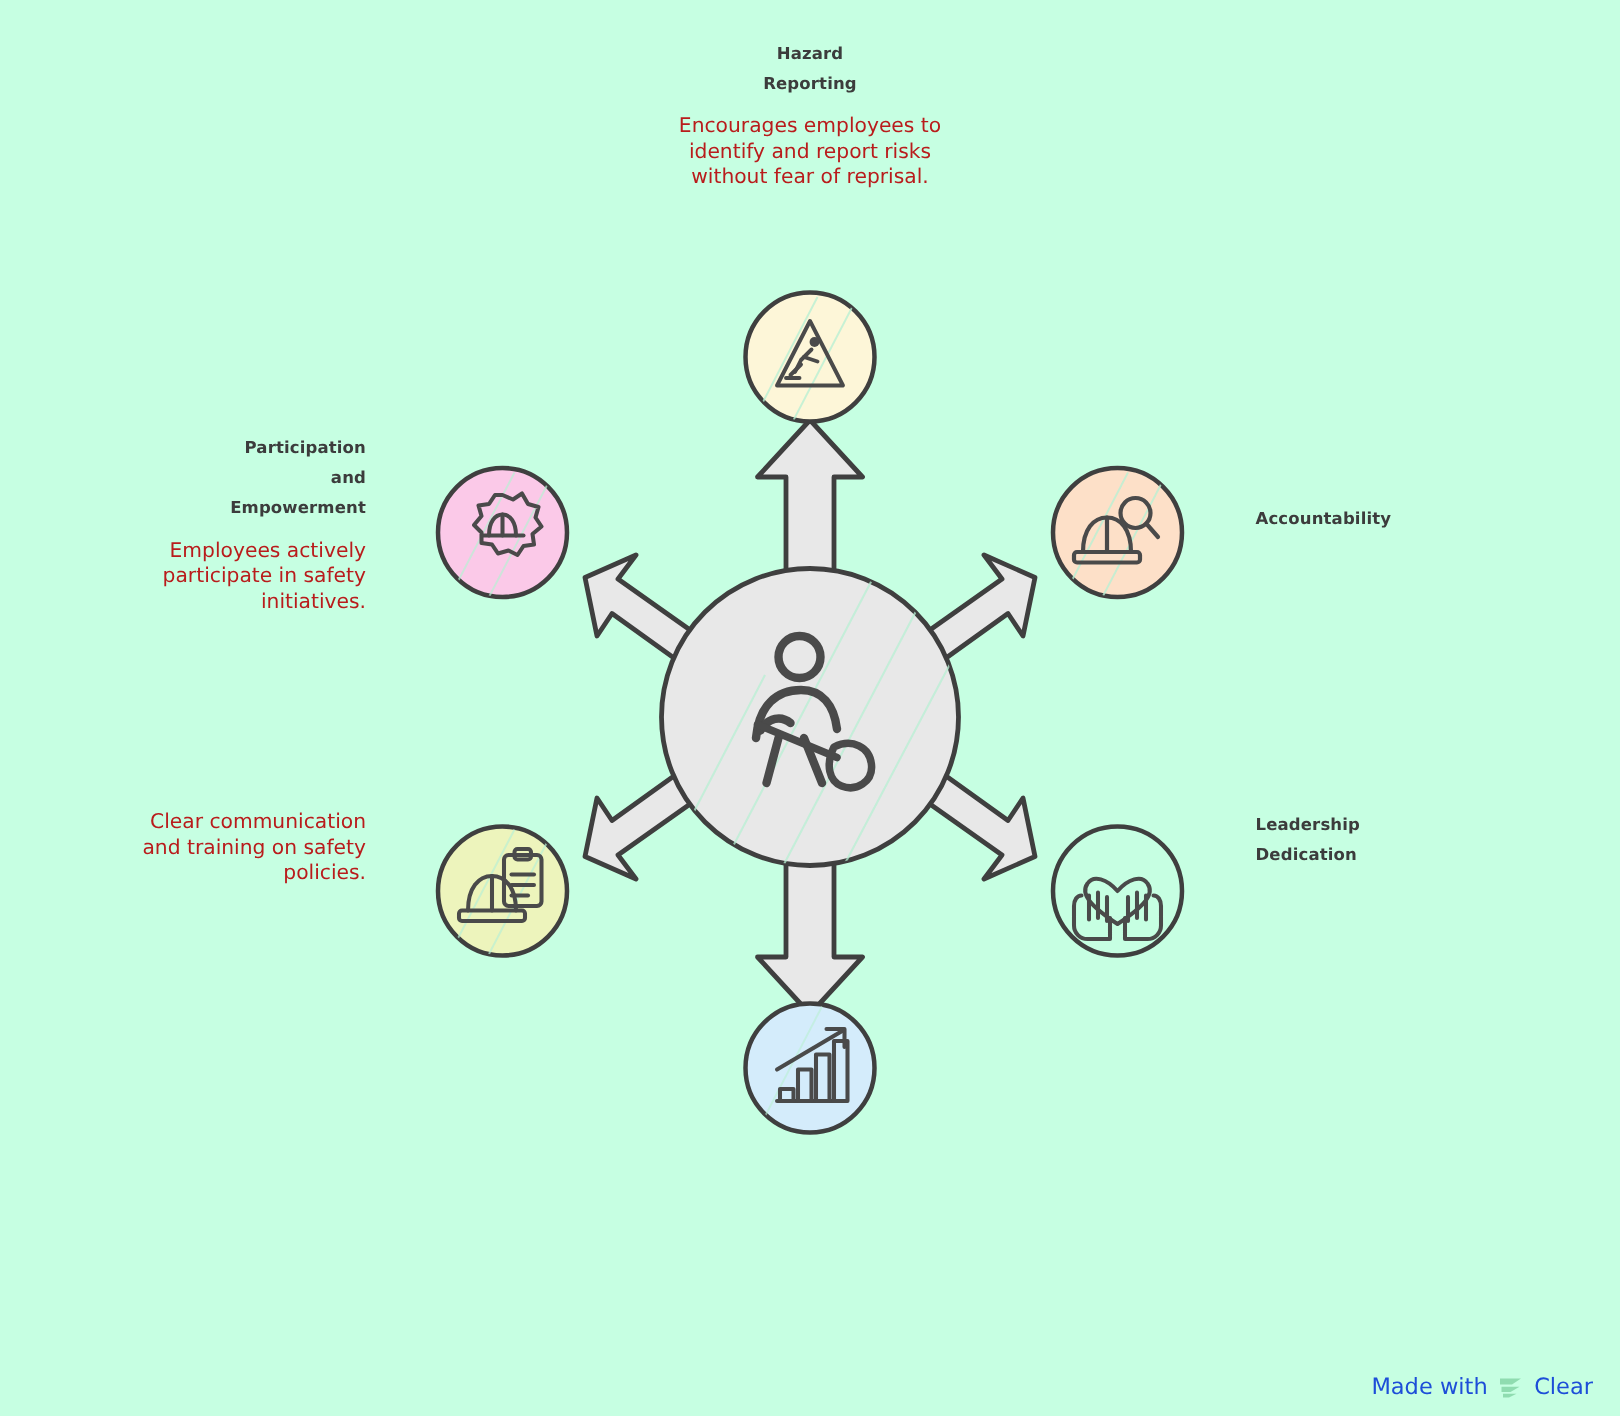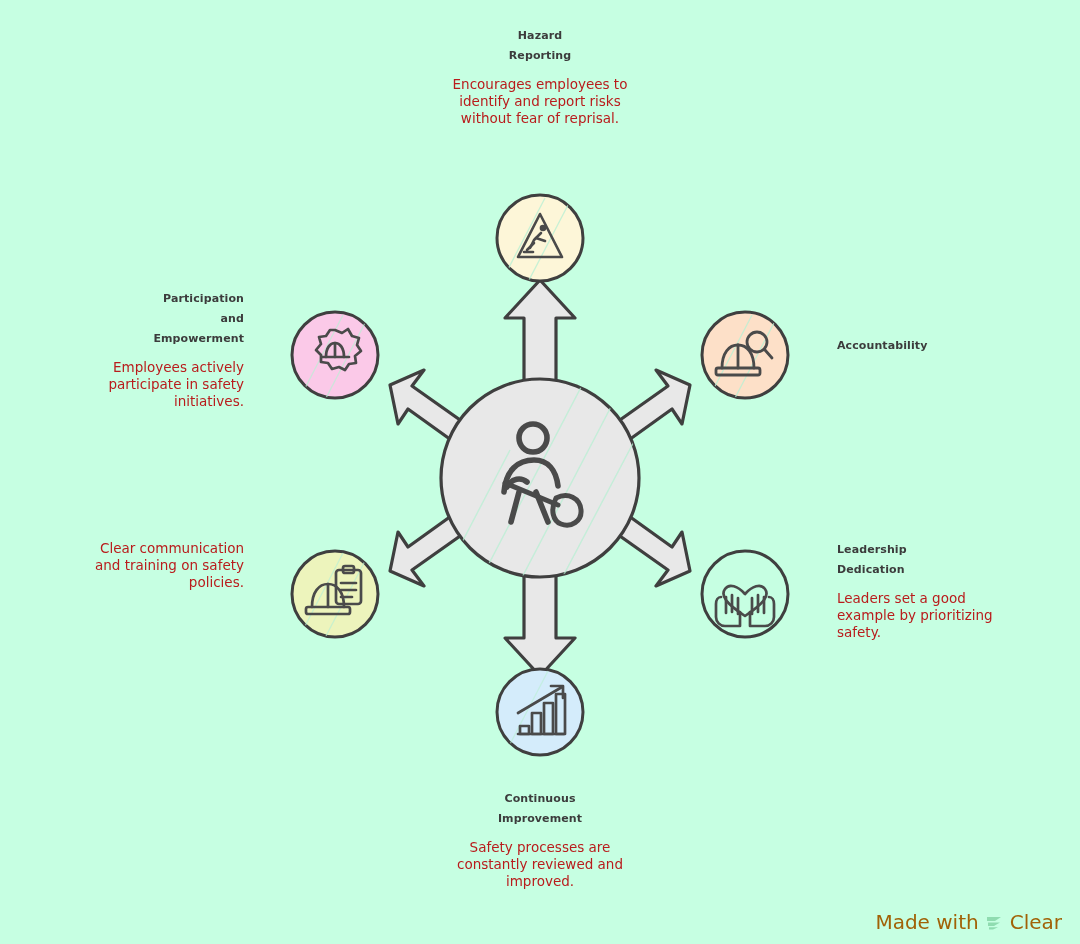--- a/index.html
+++ b/index.html
@@ -89,22 +89,22 @@
     width: 160px;
   }
 
   .watermark {
     position: absolute;
     right: 18px;
     bottom: 12px;
     display: flex;
     align-items: center;
     gap: 7px;
-    font-size: 20px;
-    color: #a16207;
+    font-size: 15px;
+    color: #1d4ed8;
     font-family: "DejaVu Sans", sans-serif;
   }
   .watermark .wm-text { line-height: 1; }
 </style>
 </head>
 <body>
 
 <div id="stage">
 
   <svg class="diagram-svg" viewBox="0 0 1080 944">
@@ -290,28 +290,22 @@
     <p class="node-desc">Encourages employees to identify and report risks without fear of reprisal.</p>
   </div>
 
   <div class="text-block tb-right-upper align-left">
     <p class="node-title">Accountability</p>
   </div>
 
   <div class="text-block tb-right-lower align-left">
     <p class="node-title">Leadership
 Dedication</p>
-    <p class="node-desc">Leaders set a good example by prioritizing safety.</p>
-  </div>
-
-  <div class="text-block tb-bottom align-center">
-    <p class="node-title">Continuous
-Improvement</p>
-    <p class="node-desc">Safety processes are constantly reviewed and improved.</p>
-  </div>
+  </div>
+
 
   <div class="text-block tb-left-lower align-right">
     <p class="node-desc">Clear communication and training on safety policies.</p>
   </div>
 
   <div class="text-block tb-left-upper align-right">
     <p class="node-title">Participation
 and
 Empowerment</p>
     <p class="node-desc">Employees actively participate in safety initiatives.</p>

